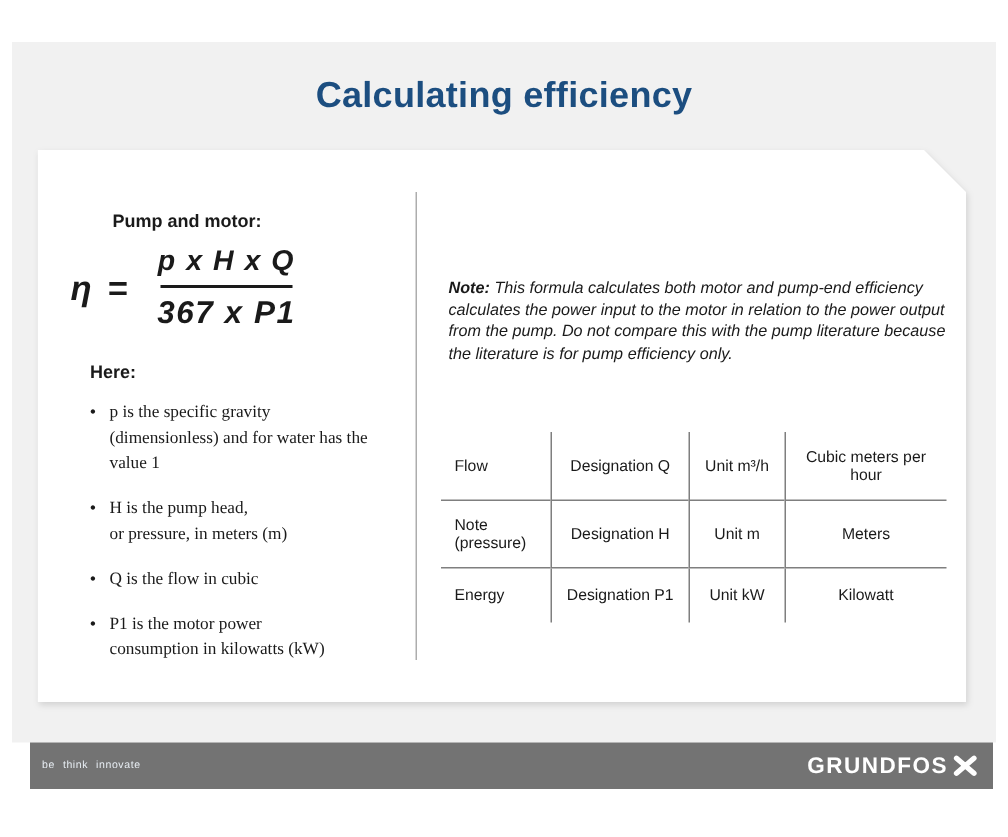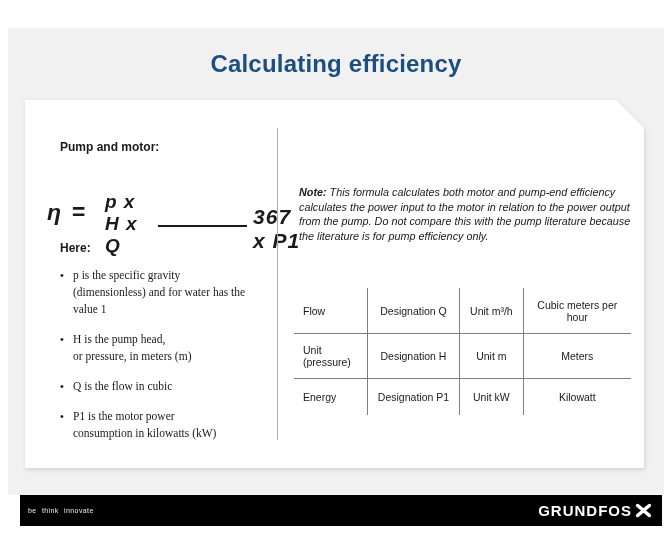--- a/index.html
+++ b/index.html
@@ -28,30 +28,30 @@
     position:absolute;left:17px;top:72px;width:619px;height:368px;
     filter:drop-shadow(1px 2px 2px rgba(0,0,0,0.13));
   }
   .card{
     position:absolute;left:0;top:0;width:619px;height:368px;
     background:#ffffff;
     clip-path:polygon(0 0, calc(100% - 28px) 0, 100% 28px, 100% 100%, 0 100%);
   }
   
   .lp-heading{
-    position:absolute;left:35px;top:40px;
+    position:absolute;left:50px;top:40px;
     font-size:12px;font-weight:bold;
   }
   .formula{
     position:absolute;left:22px;top:64px;
     display:flex;align-items:center;
     font-weight:bold;font-style:italic;
   }
   .formula .eta{font-size:23px;margin-right:12px;letter-spacing:2px;}
-  .frac{display:flex;flex-direction:row;align-items:center;margin-top:27px;}
+  .frac{display:flex;flex-direction:column;align-items:center;}
   .frac .num{font-size:19px;letter-spacing:1px;padding:0 6px 4px 6px;}
   .frac .bar{width:84%;height:2px;background:#1a1a1a;}
   .frac .den{font-size:21px;letter-spacing:1px;padding:5px 6px 0 6px;}
   .lp-here{
     position:absolute;left:35px;top:141px;
     font-size:12px;font-weight:bold;
   }
   .bullets{
     position:absolute;left:35px;top:167px;width:232px;
   }
@@ -89,21 +89,21 @@
   .spec-table tr:nth-child(1) td{height:41px;}
   .spec-table tr:nth-child(2) td{height:40px;}
   .spec-table tr:nth-child(3) td{height:32px;}
   .col-term{width:61px;}
   .col-desig{width:92px;}
   .col-unit{width:65px;}
   .col-full{width:119px;}
   
   .footer-bar{
     position:absolute;left:12px;top:467px;width:642px;height:31px;
-    background:#000000;
+    background:#737373;
     display:flex;align-items:center;justify-content:space-between;
     padding:0 10px 0 8px;box-sizing:border-box;
   }
   .tagline{
     color:#e8eef4;font-size:7px;letter-spacing:0.4px;word-spacing:3px;
   }
   .brand{
     display:flex;align-items:center;gap:3px;color:#ffffff;
   }
   .brand-text{
@@ -177,21 +177,21 @@
 
         <table class="spec-table">
           <tbody>
             <tr>
               <td class="col-term">Flow</td>
               <td class="col-desig">Designation Q</td>
               <td class="col-unit">Unit m³/h</td>
               <td class="col-full">Cubic meters per hour</td>
             </tr>
             <tr>
-              <td class="col-term">Unit (pressure)</td>
+              <td class="col-term">Note (pressure)</td>
               <td class="col-desig">Designation H</td>
               <td class="col-unit">Unit m</td>
               <td class="col-full">Meters</td>
             </tr>
             <tr>
               <td class="col-term">Energy</td>
               <td class="col-desig">Designation P1</td>
               <td class="col-unit">Unit kW</td>
               <td class="col-full">Kilowatt</td>
             </tr>

